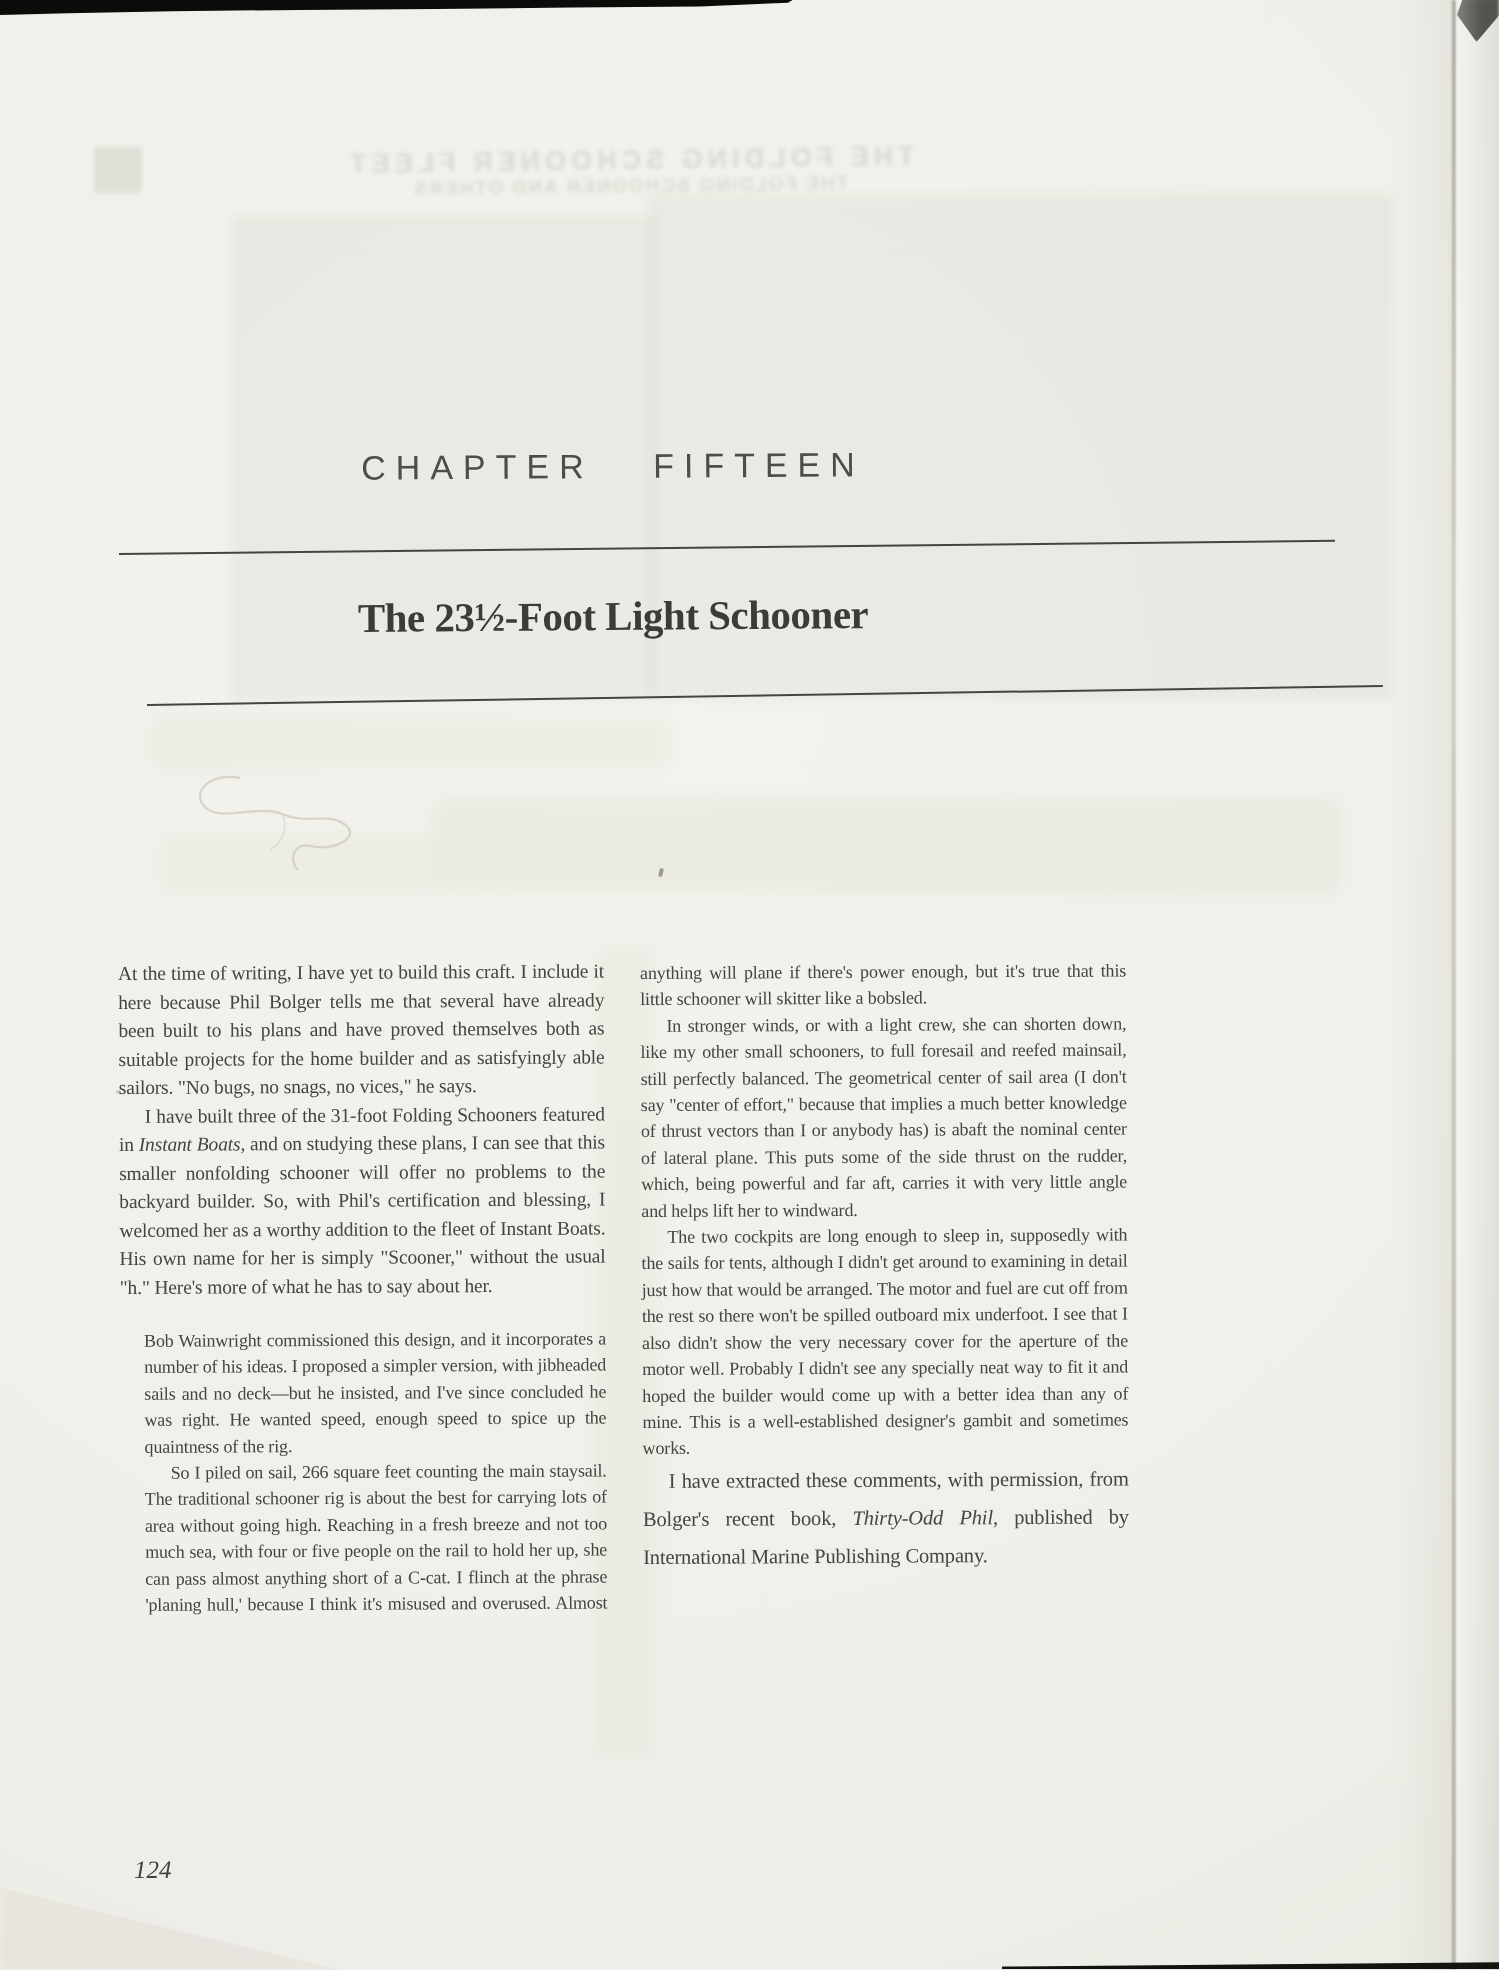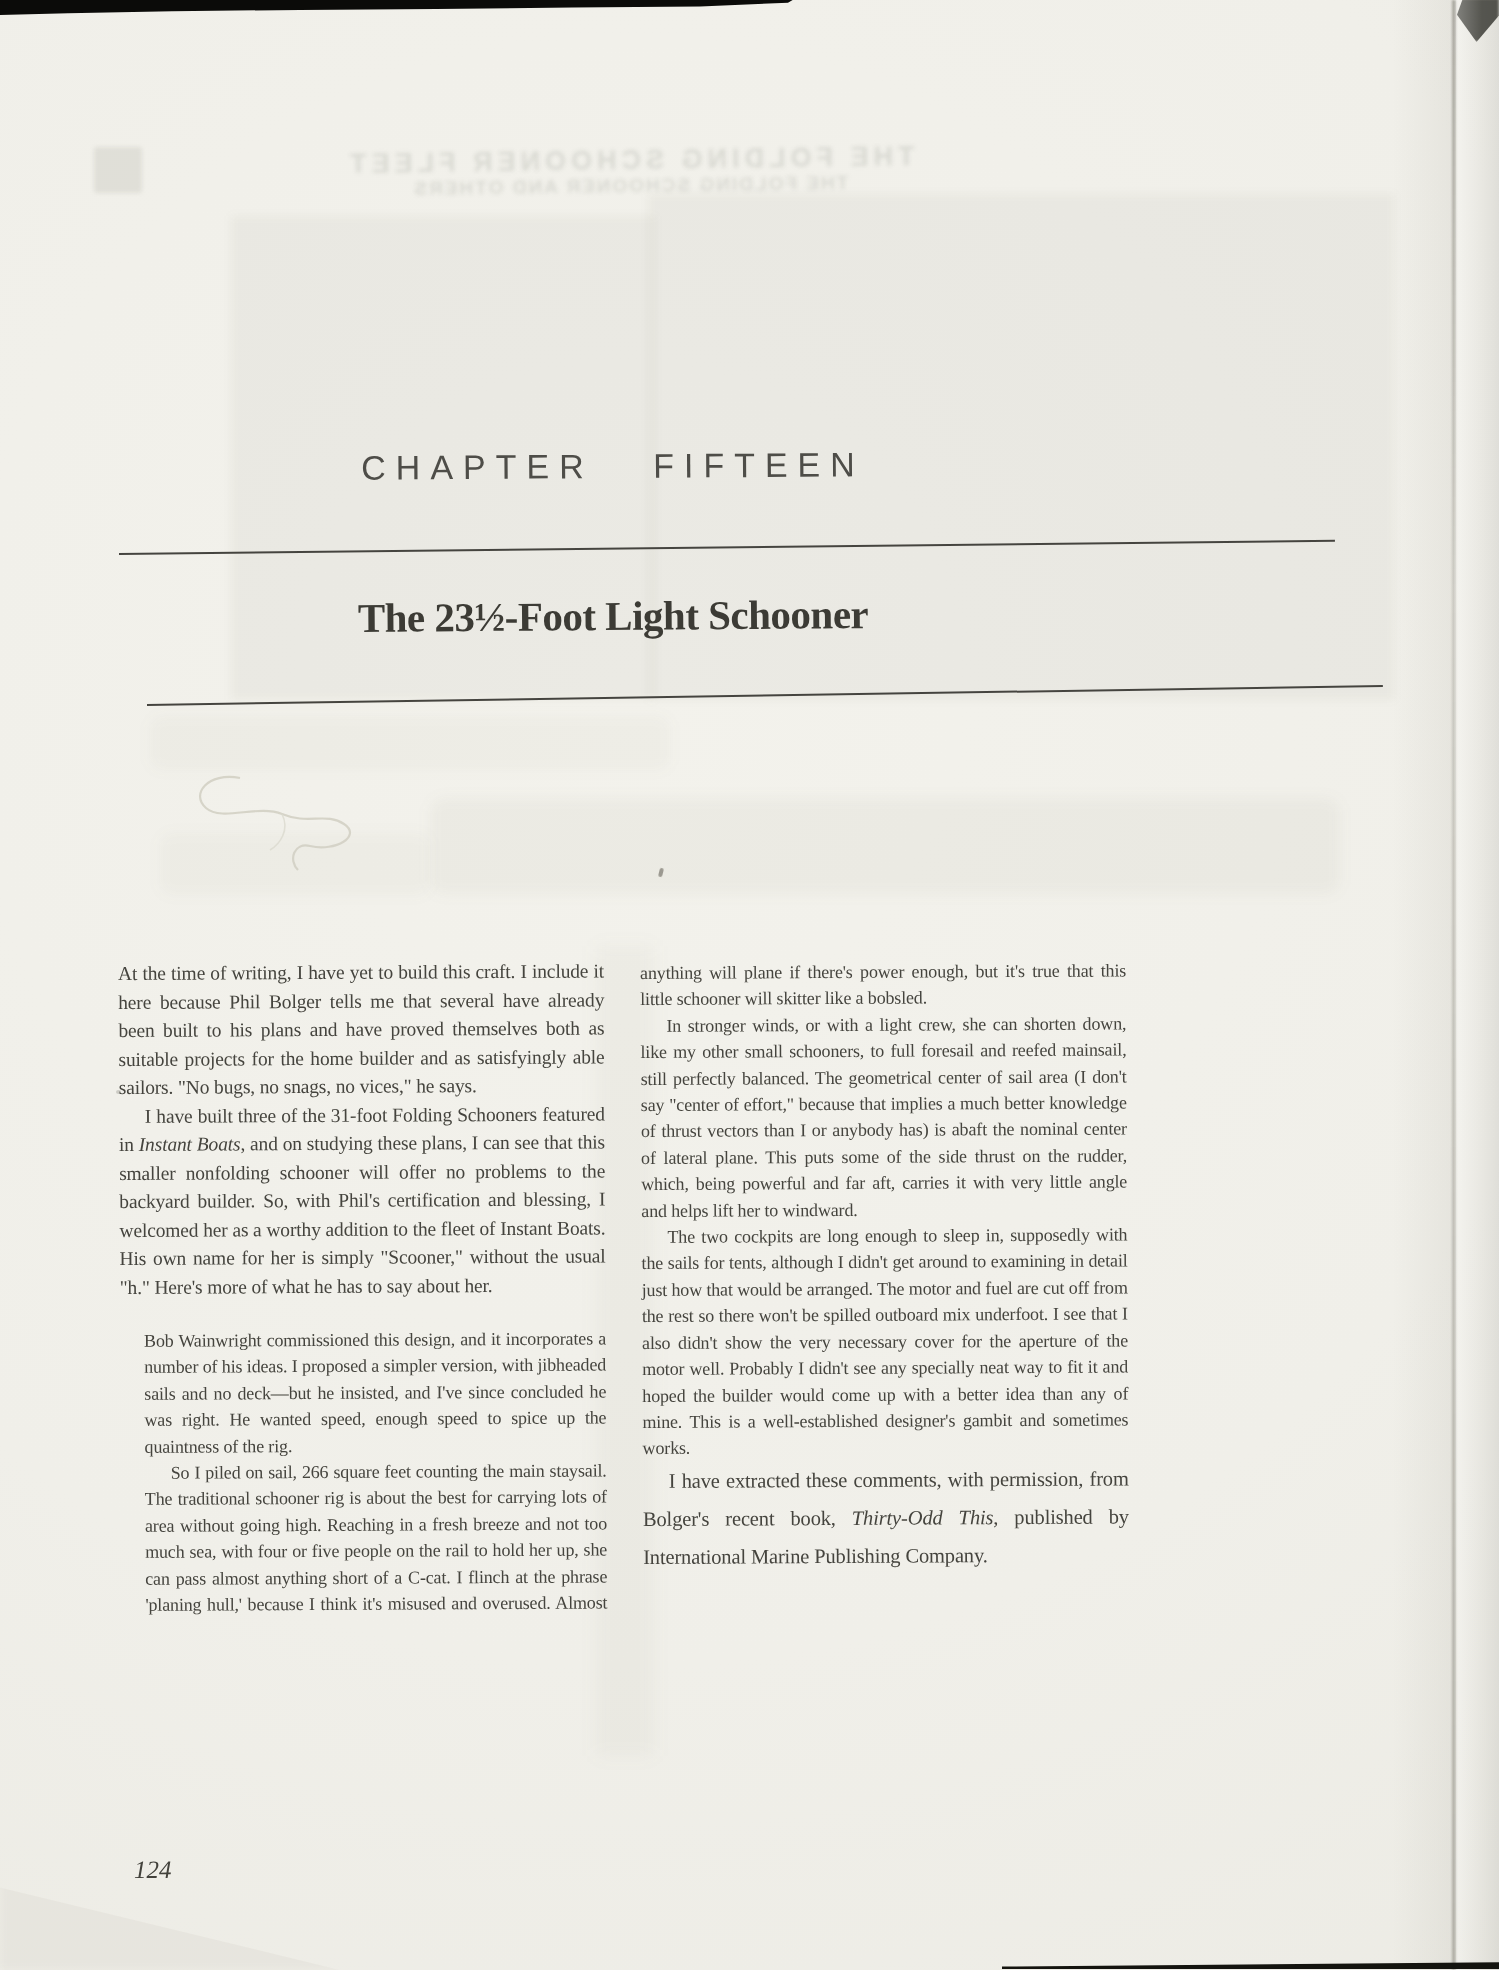--- a/index.html
+++ b/index.html
@@ -191,18 +191,18 @@
     <div class="quote-block">
       <p class="quote-text">Bob Wainwright commissioned this design, and it incorporates a number of his ideas. I proposed a simpler version, with jibheaded sails and no deck—but he insisted, and I've since concluded he was right. He wanted speed, enough speed to spice up the quaintness of the rig.</p>
       <p class="quote-text indent justify-last">So I piled on sail, 266 square feet counting the main staysail. The traditional schooner rig is about the best for carrying lots of area without going high. Reaching in a fresh breeze and not too much sea, with four or five people on the rail to hold her up, she can pass almost anything short of a C-cat. I flinch at the phrase 'planing hull,' because I think it's misused and overused. Almost</p>
     </div>
   </div>
 
   <div class="abs col col-right">
     <p class="quote-text">anything will plane if there's power enough, but it's true that this little schooner will skitter like a bobsled.</p>
     <p class="quote-text indent">In stronger winds, or with a light crew, she can shorten down, like my other small schooners, to full foresail and reefed mainsail, still perfectly balanced. The geometrical center of sail area (I don't say "center of effort," because that implies a much better knowledge of thrust vectors than I or anybody has) is abaft the nominal center of lateral plane. This puts some of the side thrust on the rudder, which, being powerful and far aft, carries it with very little angle and helps lift her to windward.</p>
     <p class="quote-text indent">The two cockpits are long enough to sleep in, supposedly with the sails for tents, although I didn't get around to examining in detail just how that would be arranged. The motor and fuel are cut off from the rest so there won't be spilled outboard mix underfoot. I see that I also didn't show the very necessary cover for the aperture of the motor well. Probably I didn't see any specially neat way to fit it and hoped the builder would come up with a better idea than any of mine. This is a well-established designer's gambit and sometimes works.</p>
-    <p class="closing-para indent"><span>I have extracted these comments, with permission, from Bolger's recent book, </span><i>Thirty-Odd This</i><span>, published by International Marine Publishing Company.</span></p>
+    <p class="closing-para indent"><span>I have extracted these comments, with permission, from Bolger's recent book, </span><i>Thirty-Odd Phil</i><span>, published by International Marine Publishing Company.</span></p>
   </div>
 
   <div class="abs page-number">124</div>
 
 </div>
 
 </body></html>

